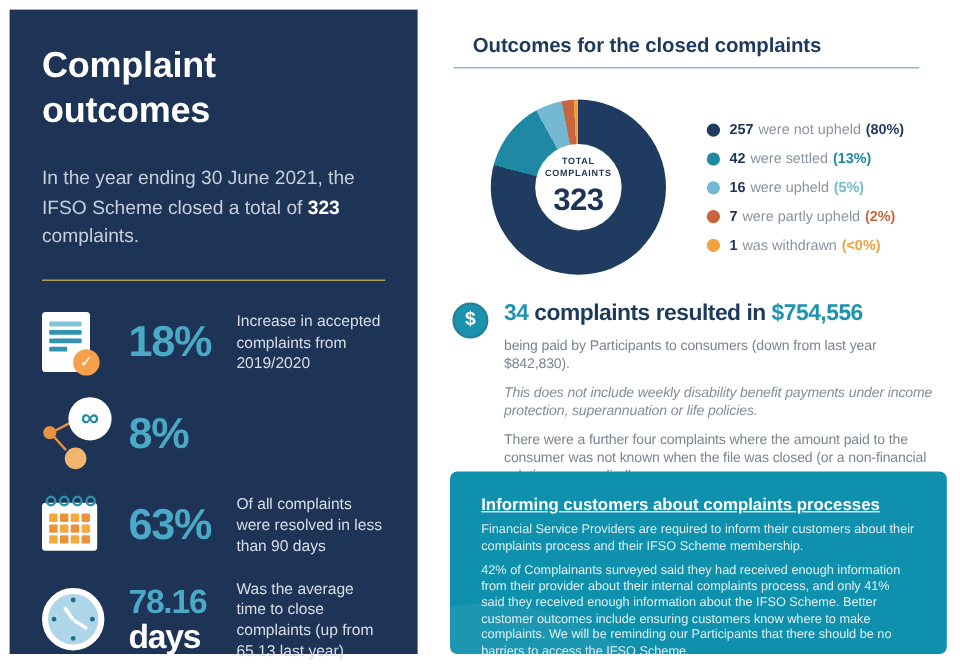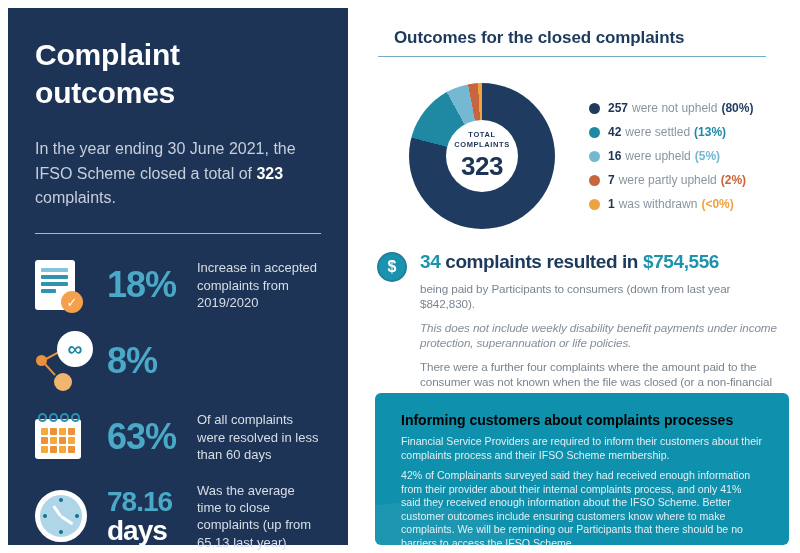--- a/index.html
+++ b/index.html
@@ -86,21 +86,21 @@
   .money-heading { font-size:19px; font-weight:bold; color:#1d3a5c; letter-spacing:-0.4px; }
   .money-heading .hl { color:#1d93ad; }
   .money p { font-size:11.7px; line-height:15px; color:#7b8591; letter-spacing:-0.1px; }
   .money .p1 { margin-top:8px; }
   .money .p2 { margin-top:9px; font-style:italic; color:#848e9a; }
   .money .p3 { margin-top:9px; }
 
   
   .info-box { position:absolute; left:375px; top:393px; width:414px; height:152px; background:#0f90ad;
     border-radius:6px; padding:19px 26px 12px 26px; overflow:hidden; }
-  .info-title { position:relative; font-size:14px; font-weight:bold; color:#000000; z-index:1; }
+  .info-title { position:relative; font-size:14px; font-weight:bold; color:#ffffff; z-index:1;text-decoration:underline; }
   .info-box p { position:relative; font-size:10.6px; line-height:13.5px; color:#dff0f4; margin-top:7px; z-index:1; }
   .decor-circle { position:absolute; border-radius:50%; background:rgba(255,255,255,0.06); z-index:0; }
   .dc1 { width:380px; height:380px; left:-160px; top:110px; }
 </style>
 </head>
 <body>
 
 <div id="stage">
 
   <div class="left-panel">
@@ -157,21 +157,21 @@
                 <div class="cal-cell alt"></div>
                 <div class="cal-cell"></div>
               <div class="cal-cell"></div>
                 <div class="cal-cell alt"></div>
                 <div class="cal-cell"></div>
                 <div class="cal-cell alt"></div>
             </div>
           </div>
         </div>
         <div class="stat-value">63%</div>
-        <div class="stat-desc">Of all complaints were resolved in less than 60 days</div>
+        <div class="stat-desc">Of all complaints were resolved in less than 90 days</div>
       </div>
 
       <div class="stat-row">
         <div class="stat-icon">
           <div class="clock-icon">
             <div class="clk-dot cd1"></div>
               <div class="clk-dot cd2"></div>
             <div class="clk-dot cd3"></div>
               <div class="clk-dot cd4"></div>
             <div class="clk-hand ch1"></div>

